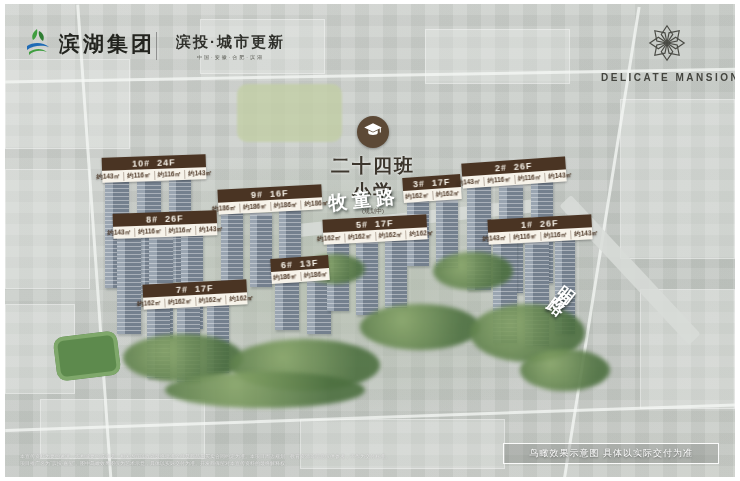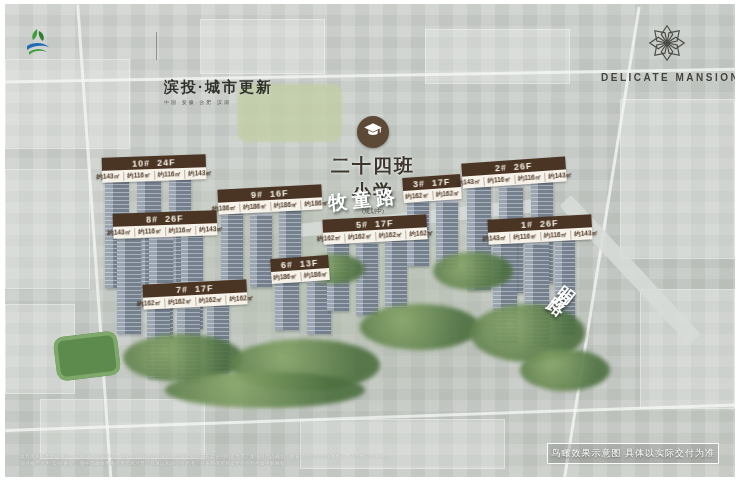--- a/index.html
+++ b/index.html
@@ -24,21 +24,21 @@
      box-shadow:1px 2px 2px rgba(60,70,80,.25);}
   .grove{position:absolute;border-radius:50%;
      background:radial-gradient(circle at 35% 35%,#87a568,#4d7040 72%);
      filter:blur(2px);opacity:.9;}
   .field{position:absolute;border-radius:10px;}
   
   .logo-binhu{position:absolute;left:18px;top:22px;display:flex;align-items:center;gap:6px;}
   .logo-binhu .txt{font-family:"DejaVu Serif","Liberation Serif",serif;font-weight:bold;
      font-size:21px;letter-spacing:3px;color:#23241f;}
   .logo-divider{position:absolute;left:151px;top:28px;width:1px;height:28px;background:rgba(90,90,90,.55);}
-  .logo-bintou{position:absolute;left:159px;top:29px;color:#30312c;margin-top:45px;}
+  .logo-bintou{position:absolute;left:171px;top:29px;text-align:center;color:#30312c;}
   .logo-bintou .main{font-weight:bold;font-size:15px;letter-spacing:2px;}
   .logo-bintou .sub{font-size:5px;letter-spacing:2px;color:#55564f;margin-top:2px;}
   .logo-dm{position:absolute;left:596px;top:16px;width:132px;text-align:center;color:#44453f;}
   .logo-dm .en{font-size:10px;letter-spacing:2.5px;font-weight:bold;margin-top:2px;white-space:nowrap;}
   .logo-dm .cn{font-size:13px;letter-spacing:5px;font-weight:bold;margin-top:3px;}
   
   .school{position:absolute;left:318px;top:112px;width:100px;text-align:center;}
   .school .dot{width:32px;height:32px;border-radius:50%;background:#5c4936;margin:0 auto;
      display:flex;align-items:center;justify-content:center;box-shadow:0 1px 3px rgba(0,0,0,.35);}
   .school .name{font-size:19px;font-weight:bold;color:#3c362d;letter-spacing:2px;margin-top:5px;
@@ -56,21 +56,21 @@
   
   .road-mutong{position:absolute;left:323px;top:183px;color:#fff;font-weight:bold;font-size:19px;
      letter-spacing:5px;transform:rotate(-6deg);text-shadow:1px 2px 3px rgba(40,50,45,.8);}
   .road-mingyue{position:absolute;left:556px;top:272px;color:#fff;font-weight:bold;font-size:17px;
      writing-mode:vertical-rl;letter-spacing:7px;transform:rotate(38deg);
      text-shadow:1px 2px 3px rgba(40,50,45,.8);}
   
   .fineprint{position:absolute;left:15px;bottom:10px;width:530px;font-size:5px;line-height:7px;
      color:rgba(250,250,250,.85);text-shadow:0 0 1px rgba(80,80,80,.6);}
   .notebox{position:absolute;right:16px;bottom:13px;border:1px solid rgba(255,255,255,.95);
-     color:#fff;font-size:9px;letter-spacing:1px;padding:3px 3px;background:rgba(90,95,90,.25);
+     color:#fff;font-size:9px;letter-spacing:1px;padding:3px 25px;background:rgba(90,95,90,.25);
      text-shadow:0 1px 2px rgba(40,40,40,.6);white-space:nowrap;}
 </style>
 </head>
 <body>
 
 <div id="canvas">
   <div id="photo">
 
     <div class="blk" style="left:0;top:55px;width:125px;height:90px;"></div>
     <div class="blk" style="left:0;top:165px;width:85px;height:120px;"></div>
@@ -260,20 +260,21 @@
 
     <div class="logo-binhu">
       <span>
         <svg width="30" height="32" viewBox="0 0 30 32">
           <path d="M14 3 C10 6 8 10 10 14 C13 12 15 8 14 3z" fill="#3f9e3f"></path>
           <path d="M16 5 C20 7 22 11 20 15 C17 13 15 9 16 5z" fill="#2e7d32"></path>
           <path d="M4 20 C10 16 20 16 26 21 C20 19 10 19 4 24z" fill="#1f6bb5"></path>
           <path d="M6 26 C12 22 19 22 24 26 C18 24 11 24 6 29z" fill="#3f9e3f"></path>
         </svg>
       </span>
+      <span class="txt">滨湖集团</span>
     </div>
     <div class="logo-divider"></div>
     <div class="logo-bintou">
       <div class="main">滨投·城市更新</div>
       <div class="sub">中国·安徽·合肥·滨湖</div>
     </div>
     <div class="logo-dm">
       <span>
         <svg width="46" height="46" viewBox="0 0 48 48">
           <g fill="none" stroke="#4a4b45" stroke-width="1.2">

